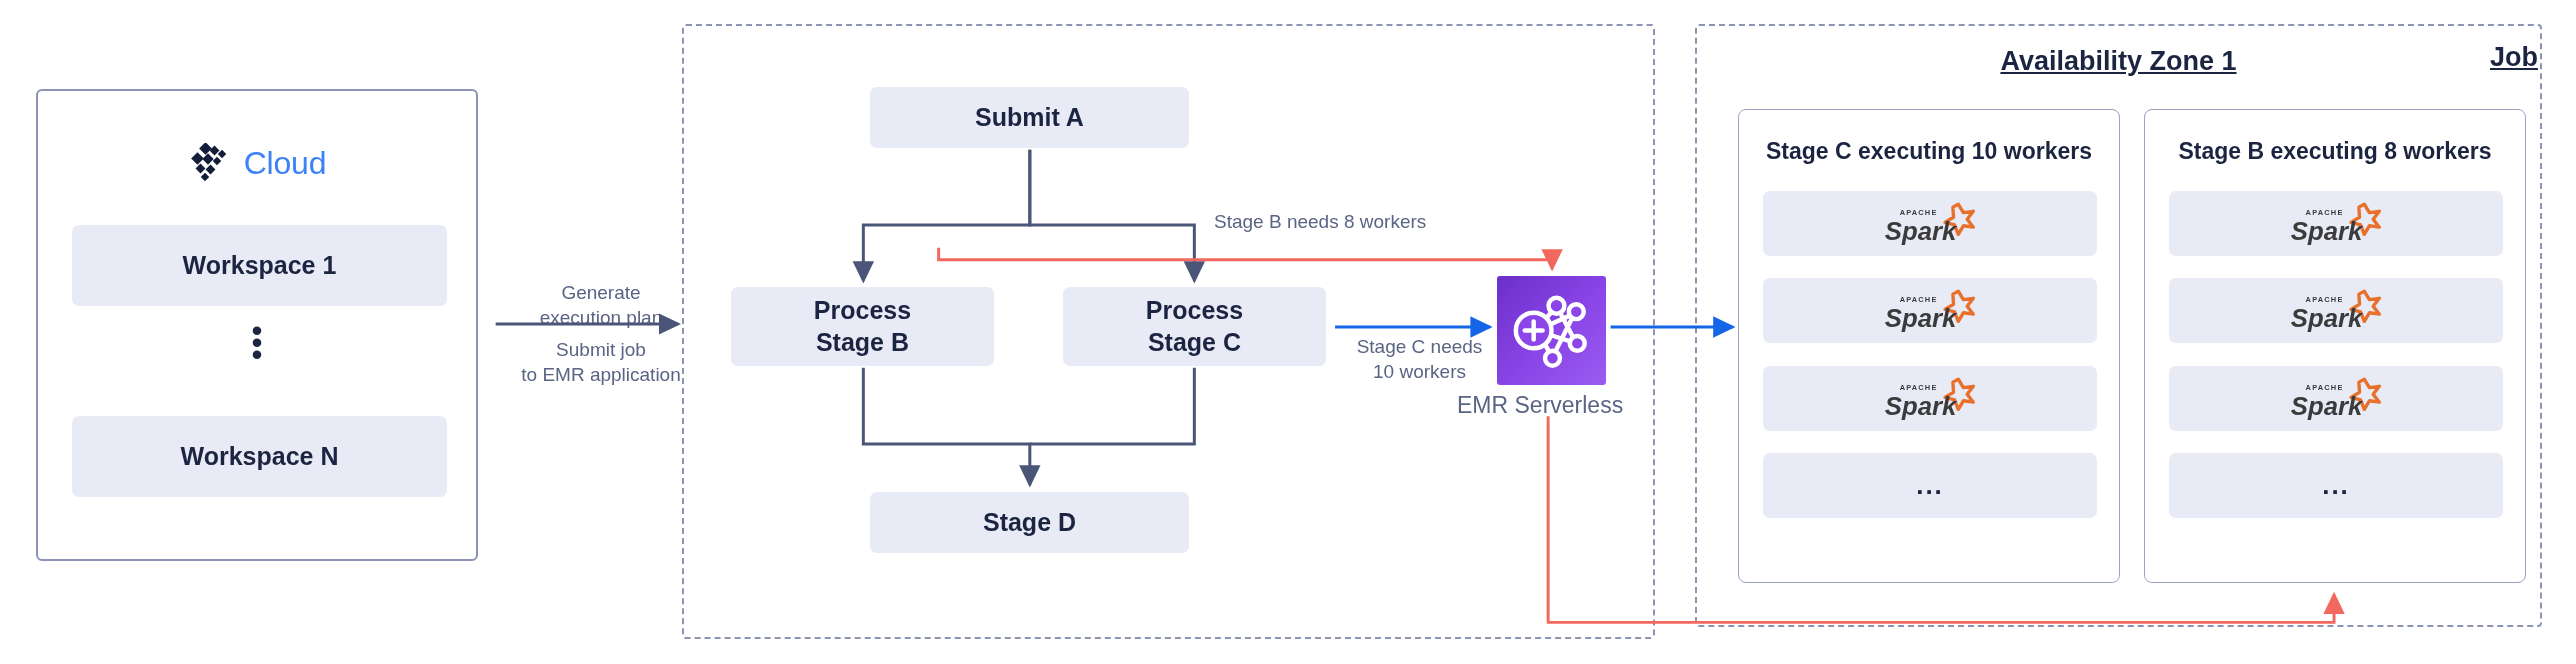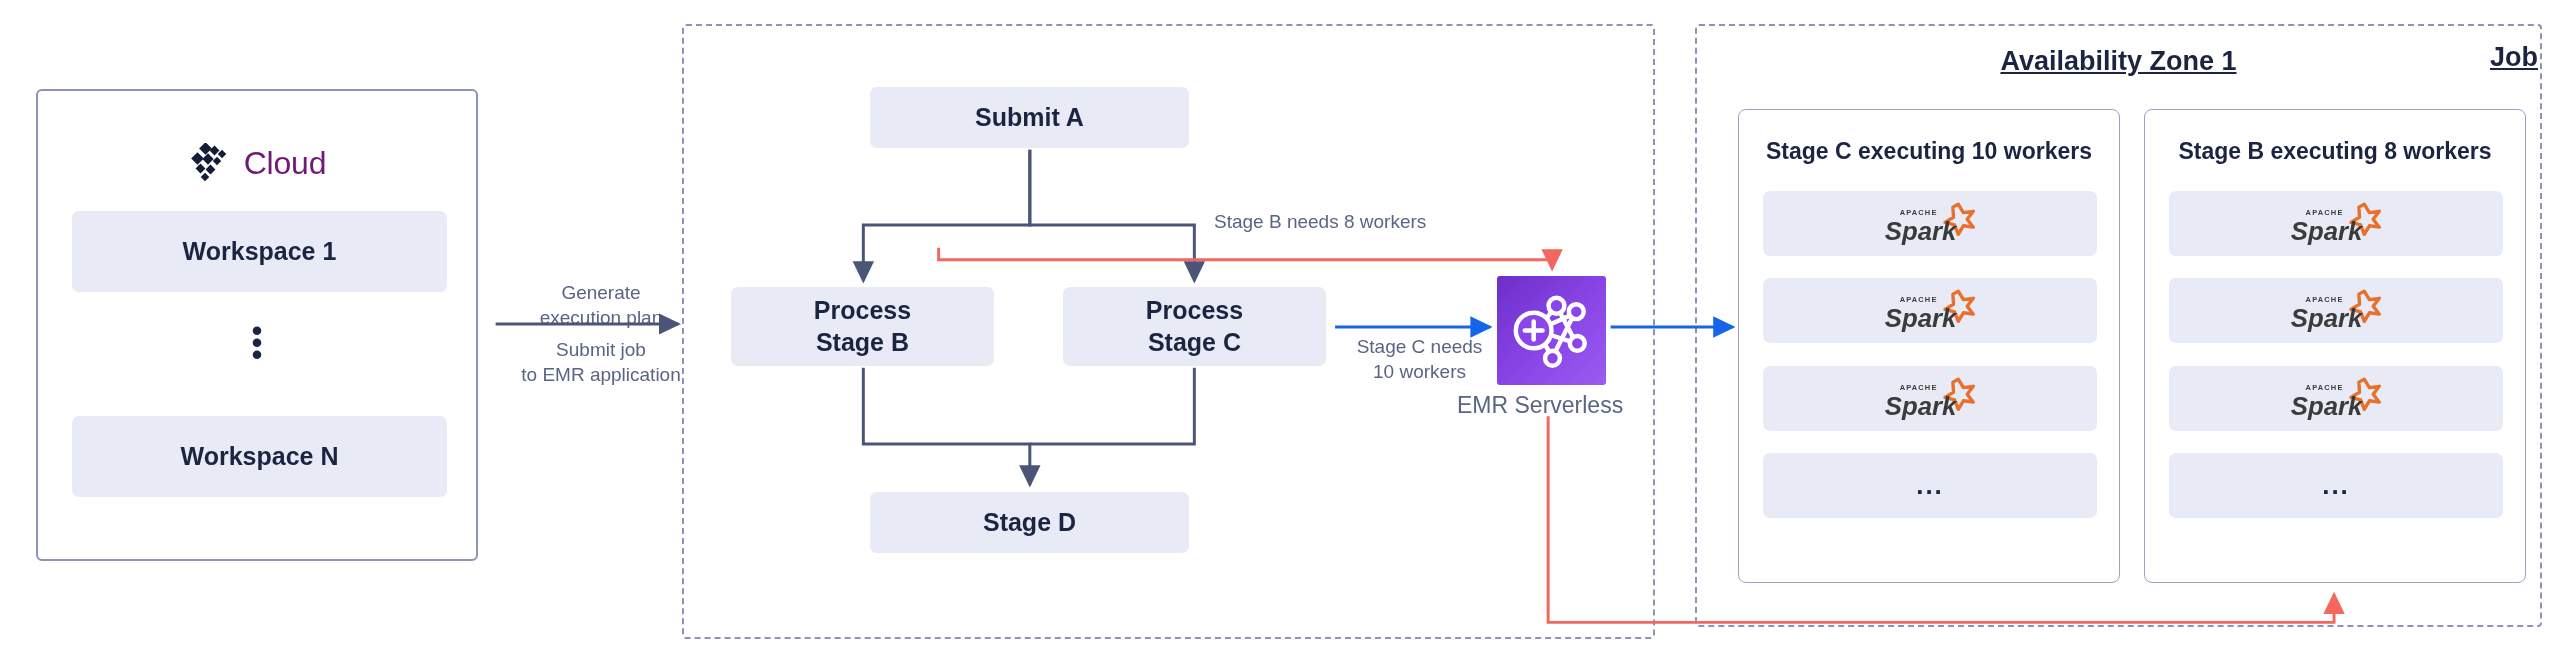--- a/index.html
+++ b/index.html
@@ -56,30 +56,30 @@
   #kyligence-logo .mark { width: 46px; height: 40px; flex: none; }
   #kyligence-logo .wordmark {
     font-size: 32px;
     font-weight: 800;
     color: #141d38;
     letter-spacing: -0.4px;
     white-space: nowrap;
   }
   #kyligence-logo .reg { font-size: 13px; vertical-align: super; font-weight: 600; }
   #kyligence-logo .cloud {
-    font-size: 32px; font-weight: 400; color: #701a75; letter-spacing: -0.2px;
+    font-size: 32px; font-weight: 400; color: #3b82f6; letter-spacing: -0.2px;
   }
 
   .workspace-box {
     left: 34px;
     width: 375px;
     height: 81px;
     font-size: 25px;
   }
-  #workspace-1 { top: 120px; text-align: center; }
+  #workspace-1 { top: 134px; text-align: center; }
   #workspace-n { top: 325px; }
 
   #workspace-ellipsis {
     position: absolute;
     left: 0; top: 234px;
     width: 100%;
     text-align: center;
     color: #1b2440;
     font-size: 30px;
     font-weight: bold;

